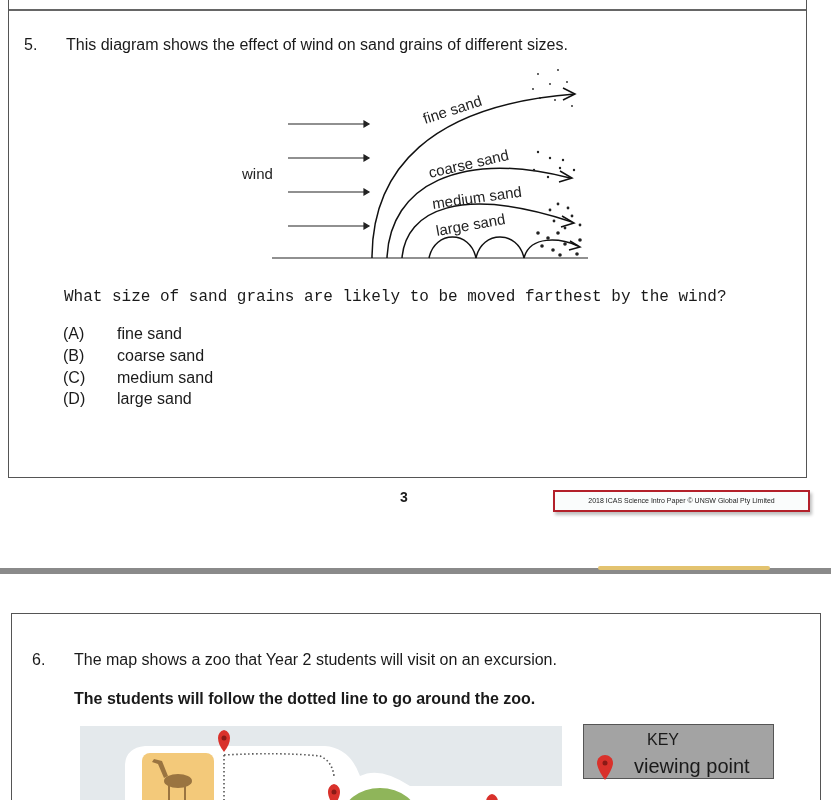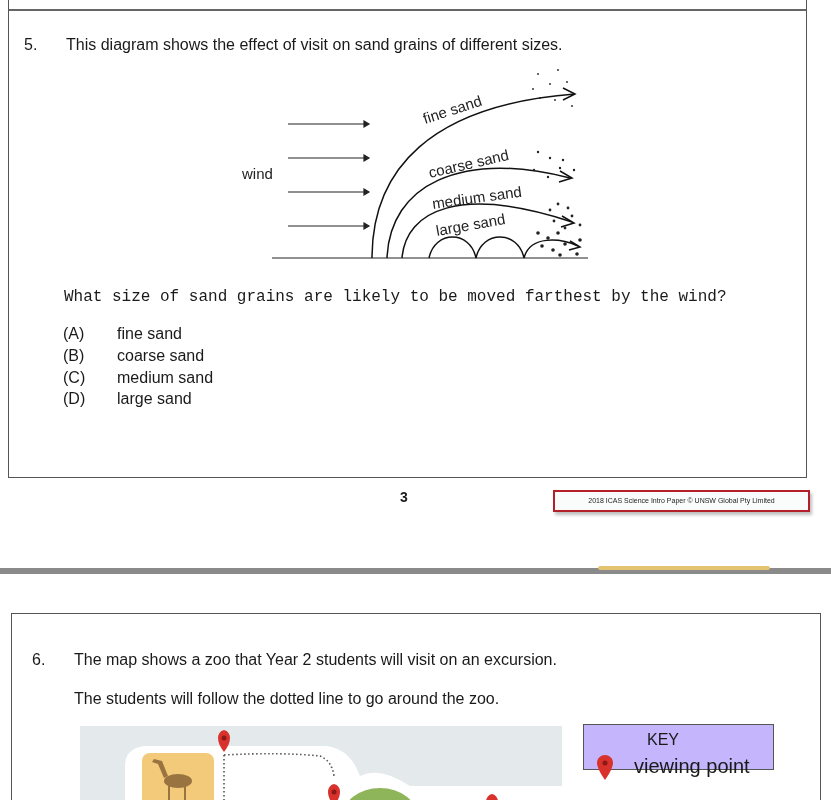--- a/index.html
+++ b/index.html
@@ -15,32 +15,32 @@
   .page-num { position:absolute; left:400px; top:489px; font-size:14px; font-weight:bold; }
   .credit { position:absolute; left:553px; top:490px; width:257px; height:22px;
             border:2px solid #b3202a; box-sizing:border-box; background:#fafcfc;
             box-shadow:2px 3px 3px rgba(0,0,0,0.25);
             font-size:7px; line-height:18px; text-align:center; white-space:nowrap; color:#222; }
   .divider { position:absolute; left:0; top:568px; width:831px; height:6px; background:#8a8a8a; }
   .divider-highlight { position:absolute; left:598px; top:566px; width:172px; height:4px; background:#e3c36f; border-radius:2px; }
   .box2 { position:absolute; left:11px; top:613px; width:808px; height:200px;
           border:1.5px solid #555; border-bottom:none; }
   .map { position:absolute; left:80px; top:726px; width:482px; height:80px; background:#e4e9ec; }
-  .key { position:absolute; left:583px; top:724px; width:191px; height:46px; border:1.5px solid #555; background:#c4b5fd; box-sizing:border-box; }
+  .key { position:absolute; left:583px; top:724px; width:191px; height:55px; border:1.5px solid #555; background:#a3a3a3; box-sizing:border-box; }
   .key-title { position:absolute; left:63px; top:6px; font-size:16px; }
   .key-label { position:absolute; left:50px; top:30px; font-size:20px; white-space:nowrap; }
 </style>
 </head>
 <body>
 
 <div class="box1-topline"></div>
 <div class="box1"></div>
 
 <div class="qnum" style="left:24px;top:36px;">5.</div>
-<div class="qtext" style="left:66px;top:36px;">This diagram shows the effect of visit on sand grains of different sizes.</div>
+<div class="qtext" style="left:66px;top:36px;">This diagram shows the effect of wind on sand grains of different sizes.</div>
 
 <svg style="position:absolute;left:220px;top:60px;" width="380" height="210" viewBox="0 0 380 210">
   <g stroke="#222" stroke-width="1.2" fill="#222">
 
     <line x1="68" y1="64" x2="144" y2="64"></line>
       <polygon points="144,61 149,64 144,67"></polygon>
     <line x1="68" y1="98" x2="144" y2="98"></line>
       <polygon points="144,95 149,98 144,101"></polygon>
     <line x1="68" y1="132" x2="144" y2="132"></line>
       <polygon points="144,129 149,132 144,135"></polygon>
@@ -122,21 +122,21 @@
 
 <div class="page-num">3</div>
 <div class="credit">2018 ICAS Science Intro Paper © UNSW Global Pty Limited</div>
 
 <div class="divider"></div>
 <div class="divider-highlight"></div>
 
 <div class="box2"></div>
 <div class="qnum" style="left:32px;top:651px;">6.</div>
 <div class="qtext" style="left:74px;top:651px;">The map shows a zoo that Year 2 students will visit on an excursion.</div>
-<div class="qtext" style="left:74px;top:690px;">The students will follow the dotted line to go around the zoo.</div>
+<div class="qtext" style="left:74px;top:690px;font-weight:bold;">The students will follow the dotted line to go around the zoo.</div>
 
 <div class="map">
   <svg width="482" height="80" viewBox="0 0 482 80" style="position:absolute;left:0;top:0;">
     <path d="M45,80 L45,40 Q45,22 65,20 L245,20 Q270,22 280,50 Q300,40 330,60 L482,60 L482,80 Z" fill="#ffffff"></path>
     <rect x="62" y="27" width="72" height="60" rx="8" fill="#f3c97a"></rect>
     <g fill="#9a7440">
       <ellipse cx="98" cy="55" rx="14" ry="7"></ellipse>
       <rect x="88" y="58" width="2" height="22"></rect>
         <rect x="104" y="58" width="2" height="22"></rect>
       <path d="M84,52 L78,38 L72,36 L74,33 L82,35 L88,50 Z"></path>

